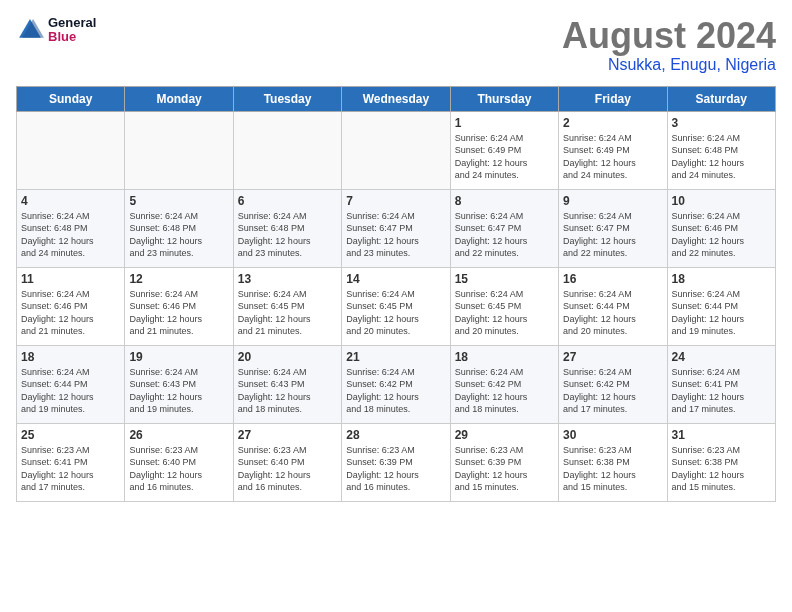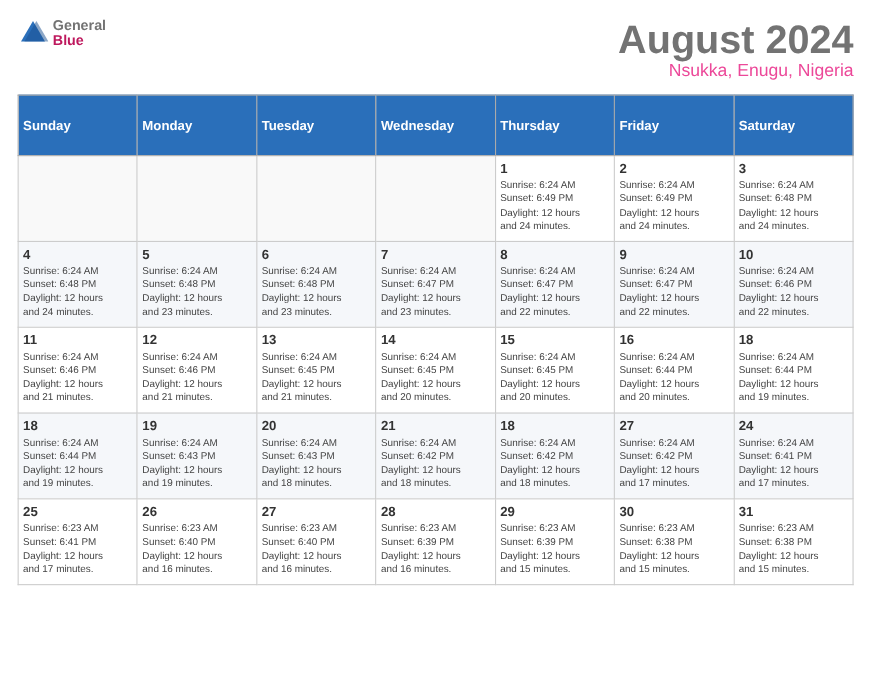--- a/index.html
+++ b/index.html
@@ -21,51 +21,51 @@
       align-items: center;
       gap: 4px;
     }
     .logo-text {
       display: flex;
       flex-direction: column;
       font-size: 13px;
       font-weight: bold;
       line-height: 1.1;
     }
-    .logo-general { color: #737373; }
+    .logo-general { color: #0f172a; }
     .logo-blue { color: #be185d; }
     .logo-icon {
       width: 28px;
       height: 28px;
     }
     .title-block {
       text-align: right;
     }
     .calendar-title {
       font-size: 36px;
       font-weight: bold;
       color: #737373;
       line-height: 1.1;
     }
     .calendar-subtitle {
       font-size: 16px;
-      color: #ec4899;
+      color: #1d4ed8;
     }
     table {
       width: 100%;
       border-collapse: collapse;
       table-layout: fixed;
     }
     thead tr th {
       background-color: #2a6fba;
       color: #fff;
       font-size: 12px;
       font-weight: bold;
-      padding: 20px 4px;
-      text-align: left;
+      padding: 5px 4px;
+      text-align: center;
       border: 1px solid #aaa;
     }
     tbody tr td {
       border: 1px solid #ccc;
       vertical-align: top;
       padding: 4px 4px;
       font-size: 9.5px;
       color: #333;
       height: 78px;
       background: #fff;

